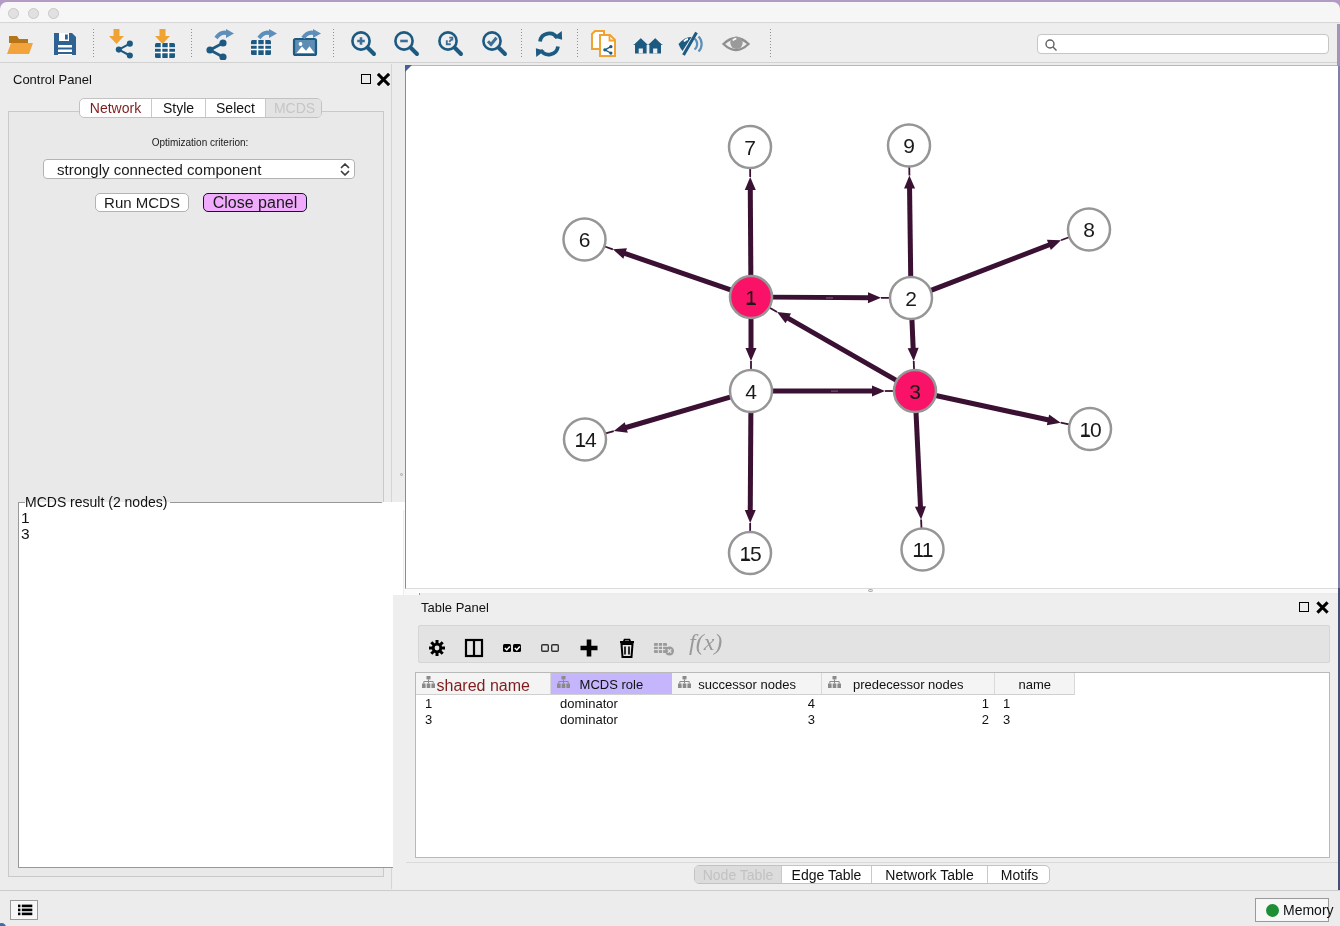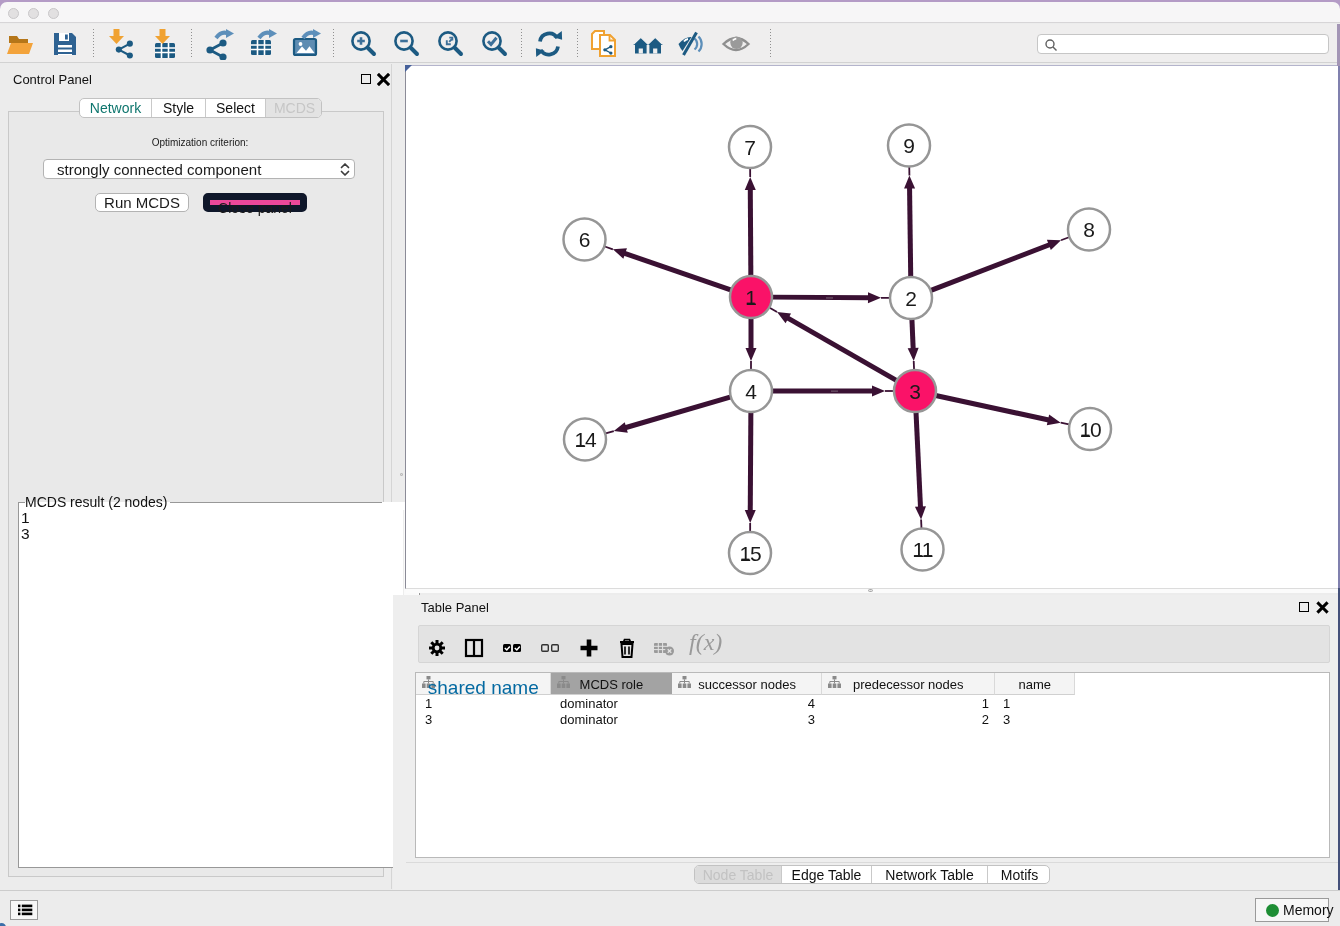--- a/index.html
+++ b/index.html
@@ -150,38 +150,38 @@
   <div class="abs" style="left:13px;top:8px;font-size:13px;color:#111;">Control Panel</div>
 
   <div class="abs" style="left:361px;top:10px;width:10px;height:10px;border:1.5px solid #000;"></div>
   <svg class="abs" style="left:377px;top:9px;" width="13" height="13" viewBox="0 0 13 13">
       <path d="M2 2 L11 11 M11 2 L2 11" stroke="#000" stroke-width="3.1" stroke-linecap="square"></path>
     </svg>
 
   <div class="abs" style="left:8px;top:47px;width:376px;height:766px;background:#e9e9e9;border:1px solid #c9c9c9;"></div>
 
   <div class="abs" style="left:79px;top:34px;width:243px;height:20px;border:1px solid #c2c2c2;border-radius:5px;background:#fff;overflow:hidden;font-size:14px;">
-    <div class="abs" style="left:0;top:0;width:72px;height:20px;line-height:19px;text-align:center;border-right:1px solid #c9c9c9;color:#0f766e;">Network</div>
+    <div class="abs" style="left:0;top:0;width:72px;height:20px;line-height:19px;text-align:center;border-right:1px solid #c9c9c9;color:#7f1d1d;">Network</div>
     <div class="abs" style="left:72px;top:0;width:54px;height:20px;line-height:19px;text-align:center;border-right:1px solid #c9c9c9;color:#111;">Style</div>
     <div class="abs" style="left:126px;top:0;width:59px;height:20px;line-height:19px;text-align:center;color:#111;">Select</div>
     <div class="abs" style="left:185px;top:0;width:58px;height:20px;line-height:19px;text-align:center;background:#e3e3e3;color:#c6c6c6;border-left:1px solid #c9c9c9;border-radius:0 5px 5px 0;">MCDS</div>
   </div>
 
   <div class="abs" style="left:13px;top:73px;width:374px;text-align:center;font-size:10px;color:#1a1a1a;">Optimization criterion:</div>
 
   <div class="abs" style="left:43px;top:95px;width:312px;height:20px;background:#fff;border:1px solid #b3b3b3;border-radius:4px;">
     <div class="abs" style="left:13px;top:1px;font-size:15px;color:#1a1a1a;">strongly connected component</div>
     <svg class="abs" style="left:295px;top:2px;" width="12" height="15" viewBox="0 0 12 15">
       <path d="M2.5 5.5 L6 2 L9.5 5.5" fill="none" stroke="#3c3c3c" stroke-width="1.7" stroke-linecap="round" stroke-linejoin="round"></path>
       <path d="M2.5 9.5 L6 13 L9.5 9.5" fill="none" stroke="#3c3c3c" stroke-width="1.7" stroke-linecap="round" stroke-linejoin="round"></path>
     </svg>
   </div>
 
   <div class="abs" style="left:95px;top:129px;width:94px;height:19px;background:#fff;border:1px solid #b3b3b3;border-radius:5px;text-align:center;line-height:17px;font-size:15px;color:#1a1a1a;">Run MCDS</div>
-  <div class="abs" style="left:203px;top:129px;width:104px;height:19px;background:#ec4899;border:7px solid #0f172a;border-radius:5px;text-align:center;line-height:17px;font-size:14px;color:#1a1a1a;">Close panel</div>
+  <div class="abs" style="left:203px;top:129px;width:104px;height:19px;background:#f0abfc;border:1px solid #0f172a;border-radius:5px;text-align:center;line-height:17px;font-size:16px;color:#1a1a1a;">Close panel</div>
 
   <div class="abs" style="left:18px;top:438px;width:402px;height:366px;background:#fff;border:1px solid #989898;border-top:none;">
     <div class="abs" style="left:-1px;top:0;width:7px;height:1px;background:#989898;"></div>
     <div class="abs" style="left:151px;top:0;width:212px;height:1px;background:#989898;"></div>
     <div class="abs" style="left:4px;top:-8px;padding:0 2px;font-size:14px;color:#111;">MCDS result (2 nodes)</div>
     <div class="abs" style="left:2px;top:8px;font-size:15.5px;color:#111;line-height:15.5px;">1<br>3</div>
 
     <div class="abs" style="right:1px;top:8px;width:15px;height:357px;background:#fafafa;border-left:1px solid #ededed;"></div>
   </div>
 </div>
@@ -326,23 +326,23 @@
         <div class="abs" style="left:0px;top:0;width:134.5px;height:22px;background:#f4f4f4;border-right:1px solid #d9d9d9;border-bottom:1px solid #d0d0d0;">
           <svg class="abs" style="left:6px;top:3px;" width="13" height="12" viewBox="0 0 13 12">
             <g fill="#8a8a8a">
               <rect x="4.5" y="0" width="4" height="3.4"></rect>
               <rect x="0" y="7.5" width="3.6" height="4.5"></rect>
               <rect x="4.7" y="7.5" width="3.6" height="4.5"></rect>
               <rect x="9.4" y="7.5" width="3.6" height="4.5"></rect>
               <path d="M6.5 3.4 v2.2 M1.8 7.5 v-2 h9.4 v2 M6.5 5 v2.5" stroke="#8a8a8a" stroke-width="1" fill="none"></path>
             </g>
           </svg>
-          <div class="abs" style="left:0;top:4px;width:134.5px;text-align:center;font-size:19px;color:#0369a1;">shared name</div>
+          <div class="abs" style="left:0;top:4px;width:134.5px;text-align:center;font-size:16px;color:#7f1d1d;">shared name</div>
         </div>
-        <div class="abs" style="left:134.5px;top:0;width:129px;height:22px;background:#a3a3a3;border-right:1px solid #d9d9d9;border-bottom:1px solid #d0d0d0;">
+        <div class="abs" style="left:134.5px;top:0;width:129px;height:22px;background:#c4b5fd;border-right:1px solid #d9d9d9;border-bottom:1px solid #d0d0d0;">
           <svg class="abs" style="left:6px;top:3px;" width="13" height="12" viewBox="0 0 13 12">
             <g fill="#8a8a8a">
               <rect x="4.5" y="0" width="4" height="3.4"></rect>
               <rect x="0" y="7.5" width="3.6" height="4.5"></rect>
               <rect x="4.7" y="7.5" width="3.6" height="4.5"></rect>
               <rect x="9.4" y="7.5" width="3.6" height="4.5"></rect>
               <path d="M6.5 3.4 v2.2 M1.8 7.5 v-2 h9.4 v2 M6.5 5 v2.5" stroke="#8a8a8a" stroke-width="1" fill="none"></path>
             </g>
           </svg>
           <div class="abs" style="left:0;top:4px;width:121.8px;text-align:center;font-size:13px;color:#111;">MCDS role</div>

